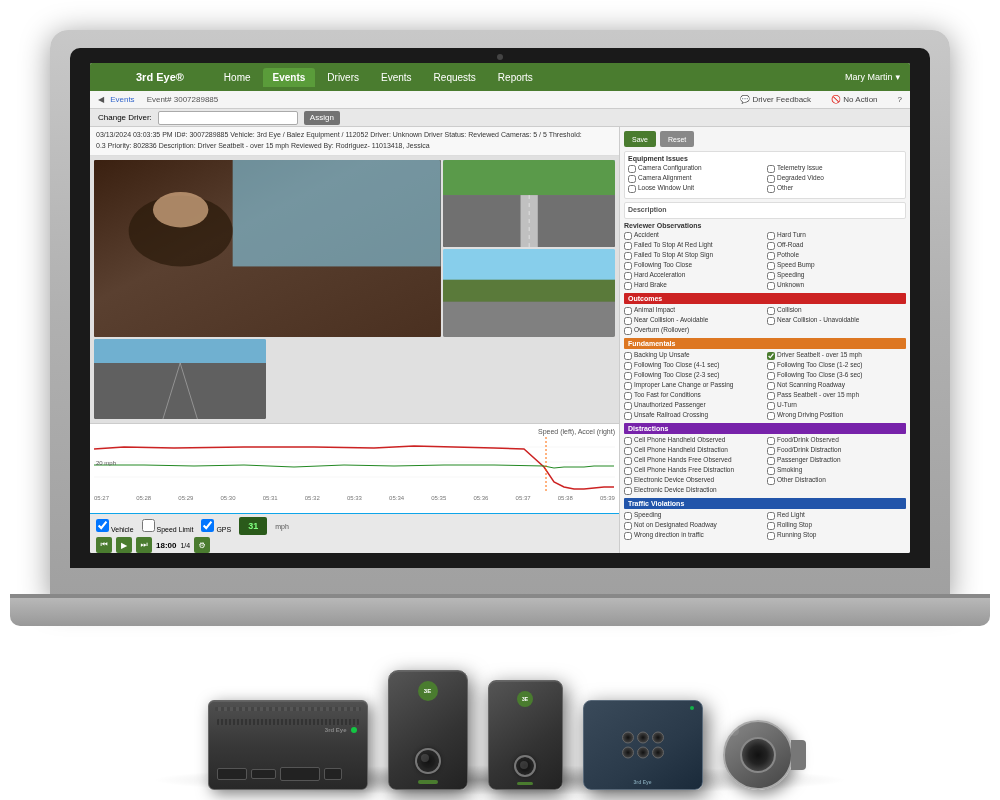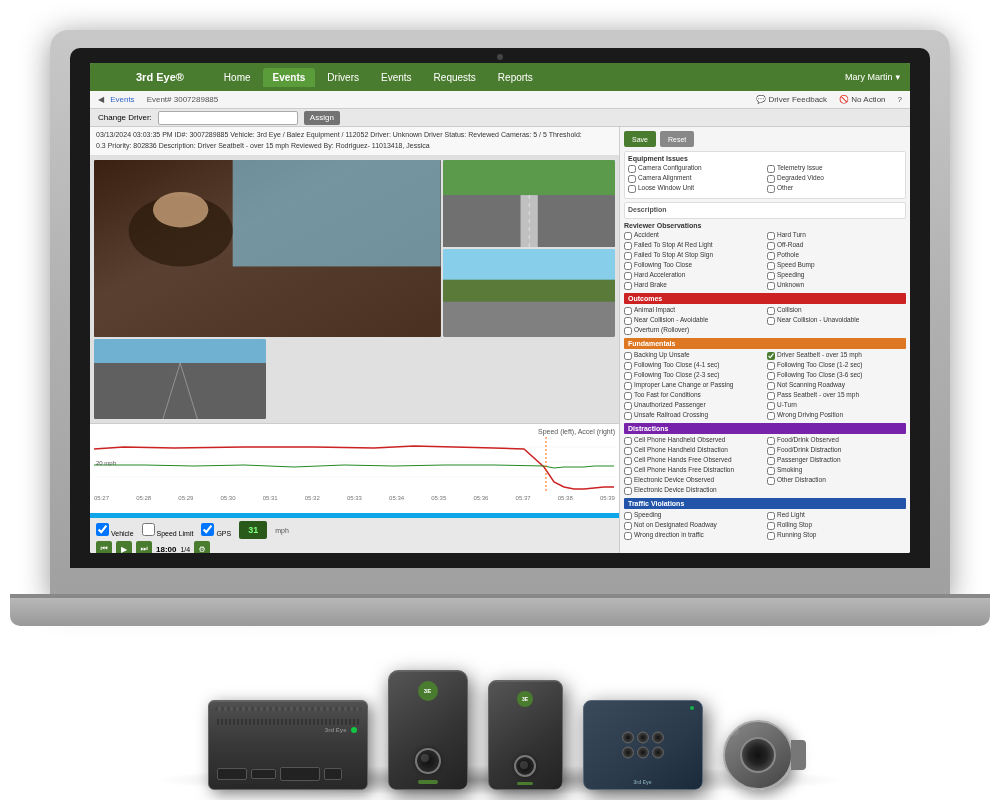--- a/index.html
+++ b/index.html
@@ -169,21 +169,21 @@
       border: none;
       border-radius: 2px;
       font-size: 8px;
       padding: 0 6px;
       cursor: pointer;
     }
     .sub-bar-right {
       margin-left: auto;
       display: flex;
       align-items: center;
-      gap: 12px;
+      gap: 20px;
       font-size: 8px;
       color: #555;
     }
     .sub-bar-right span { cursor: pointer; color: #444; }
 
     
     .main-area {
       display: flex;
       width: 100%;
       height: calc(100% - 64px);
@@ -276,21 +276,21 @@
       display: flex;
       justify-content: space-between;
       font-size: 6px;
       color: #777;
       margin-top: 1px;
     }
 
     
     .playback-bar {
       background: #e8e8e8;
-      border-top: 5px solid #0ea5e9;
+      border-top: 1px solid #0ea5e9;
       height: 40px;
       padding: 3px 6px;
       display: flex;
       flex-direction: column;
       gap: 2px;
     }
     .playback-checkboxes {
       display: flex;
       gap: 8px;
       font-size: 7px;

